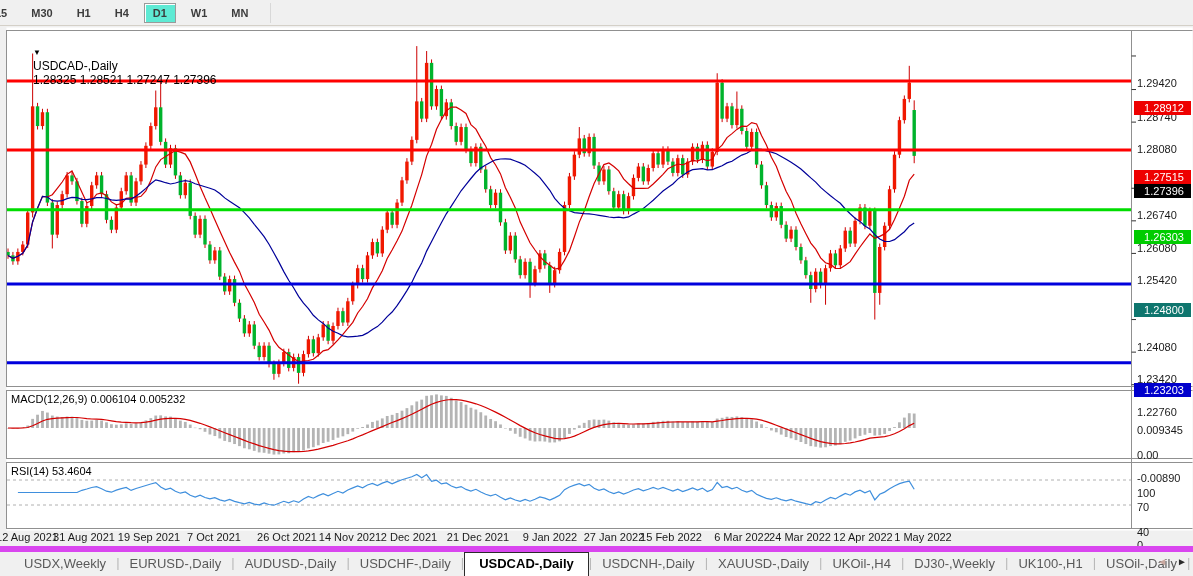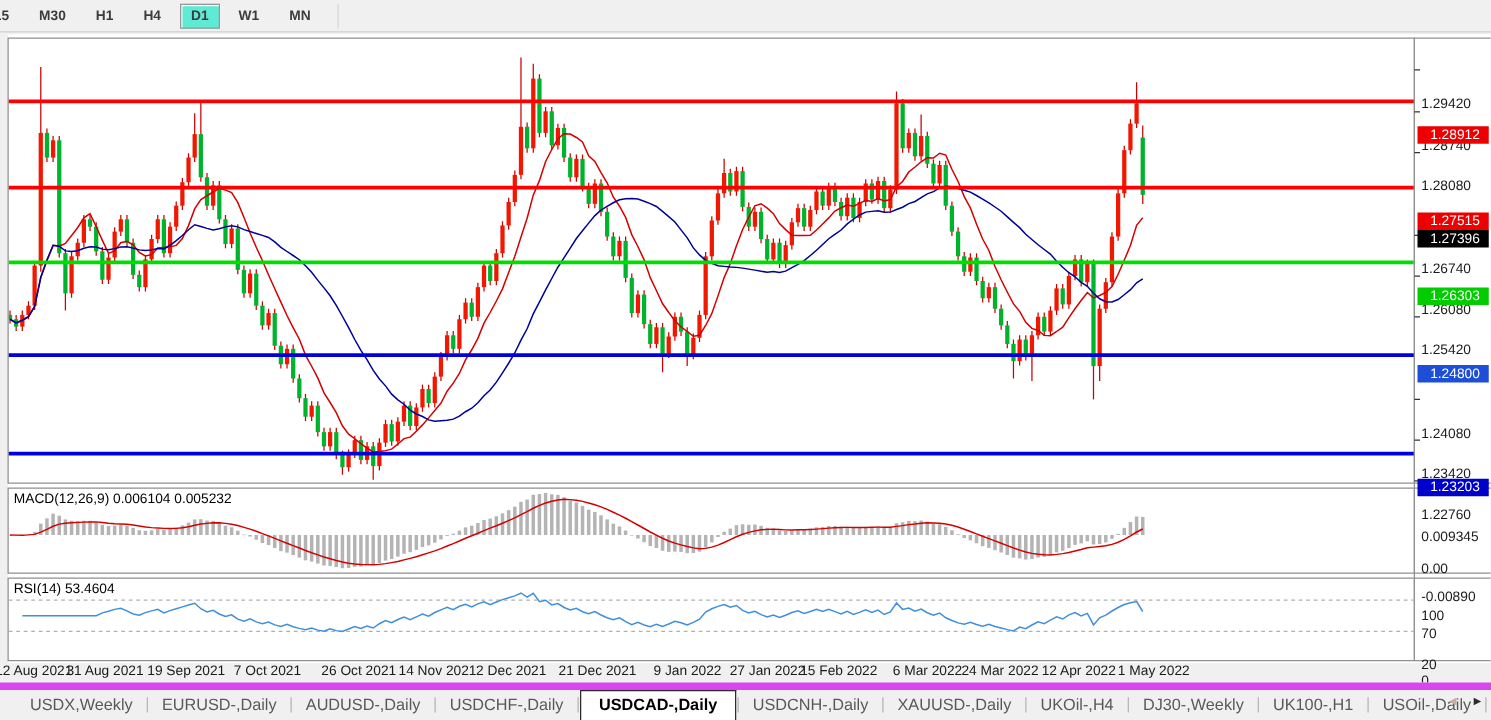--- a/index.html
+++ b/index.html
@@ -656,48 +656,53 @@
         <line x1="1131.5" y1="62.53399999999954" x2="1136" y2="62.53399999999954" stroke="#333"></line>
         <line x1="1131.5" y1="95.11160000000032" x2="1136" y2="95.11160000000032" stroke="#333"></line>
         <line x1="1131.5" y1="161.25399999999962" x2="1136" y2="161.25399999999962" stroke="#333"></line>
         <line x1="1131.5" y1="193.83160000000044" x2="1136" y2="193.83160000000044" stroke="#333"></line>
         <line x1="1131.5" y1="226.4092000000001" x2="1136" y2="226.4092000000001" stroke="#333"></line>
         <line x1="1131.5" y1="292.5516000000005" x2="1136" y2="292.5516000000005" stroke="#333"></line>
         <line x1="1131.5" y1="325.1292000000002" x2="1136" y2="325.1292000000002" stroke="#333"></line>
         <line x1="1131.5" y1="357.70679999999993" x2="1136" y2="357.70679999999993" stroke="#333"></line>
       </svg>
 
+    <div class="overlay-label" style="left:13px; top:4px;">
+      <span style="font-size:8px; position:relative; top:-1px;">▼</span>
+      <span>USDCAD-,Daily</span>&nbsp;
+      <span>1.28325 1.28521 1.27247 1.27396</span>
+    </div>
 
     <div class="ind-label" style="left:11px; top:366px;">MACD(12,26,9) 0.006104 0.005232</div>
     <div class="ind-label" style="left:11px; top:438px;">RSI(14) 53.4604</div>
 
     <div id="price-axis">
         <div class="axis-label" style="top: 55.9692px;">1.29420</div>
         <div class="axis-label" style="top: 89.534px;">1.28740</div>
         <div class="axis-label" style="top: 122.112px;">1.28080</div>
         <div class="axis-label" style="top: 188.254px;">1.26740</div>
         <div class="axis-label" style="top: 220.832px;">1.26080</div>
         <div class="axis-label" style="top: 253.409px;">1.25420</div>
         <div class="axis-label" style="top: 319.552px;">1.24080</div>
         <div class="axis-label" style="top: 352.129px;">1.23420</div>
         <div class="axis-label" style="top: 384.707px;">1.22760</div>
         <div class="axis-badge" style="background: rgb(0, 0, 0); top: 163.874px;">1.27396</div>
         <div class="axis-badge" style="background: rgb(238, 0, 0); top: 81.0441px;">1.28912</div>
         <div class="axis-badge" style="background: rgb(238, 0, 0); top: 150px;">1.27515</div>
         <div class="axis-badge" style="background: rgb(0, 204, 0); top: 209.824px;">1.26303</div>
-        <div class="axis-badge" style="background: #1d4ed8; top: 272px;">1.24800</div>
+        <div class="axis-badge" style="background: #0f766e; top: 283px;">1.24800</div>
         <div class="axis-badge" style="background: rgb(0, 0, 204); top: 362.84px;">1.23203</div>
       </div>
     <div id="ind-axis">
         <div class="ind-axis" style="top: 403px;">0.009345</div>
         <div class="ind-axis" style="top: 428px;">0.00</div>
         <div class="ind-axis" style="top: 451px;">-0.00890</div>
         <div class="ind-axis" style="top: 466px;">100</div>
         <div class="ind-axis" style="top: 480px;">70</div>
-        <div class="ind-axis" style="top: 505px;">20</div>
+        <div class="ind-axis" style="top: 505px;">40</div>
         <div class="ind-axis" style="top: 518px;">0</div>
       </div>
   </div>
 
   <div id="date-axis">
       <div class="date-label" style="left: 27px;">12 Aug 2021</div>
       <div class="date-label" style="left: 84px;">31 Aug 2021</div>
       <div class="date-label" style="left: 149px;">19 Sep 2021</div>
       <div class="date-label" style="left: 214px;">7 Oct 2021</div>
       <div class="date-label" style="left: 287px;">26 Oct 2021</div>

